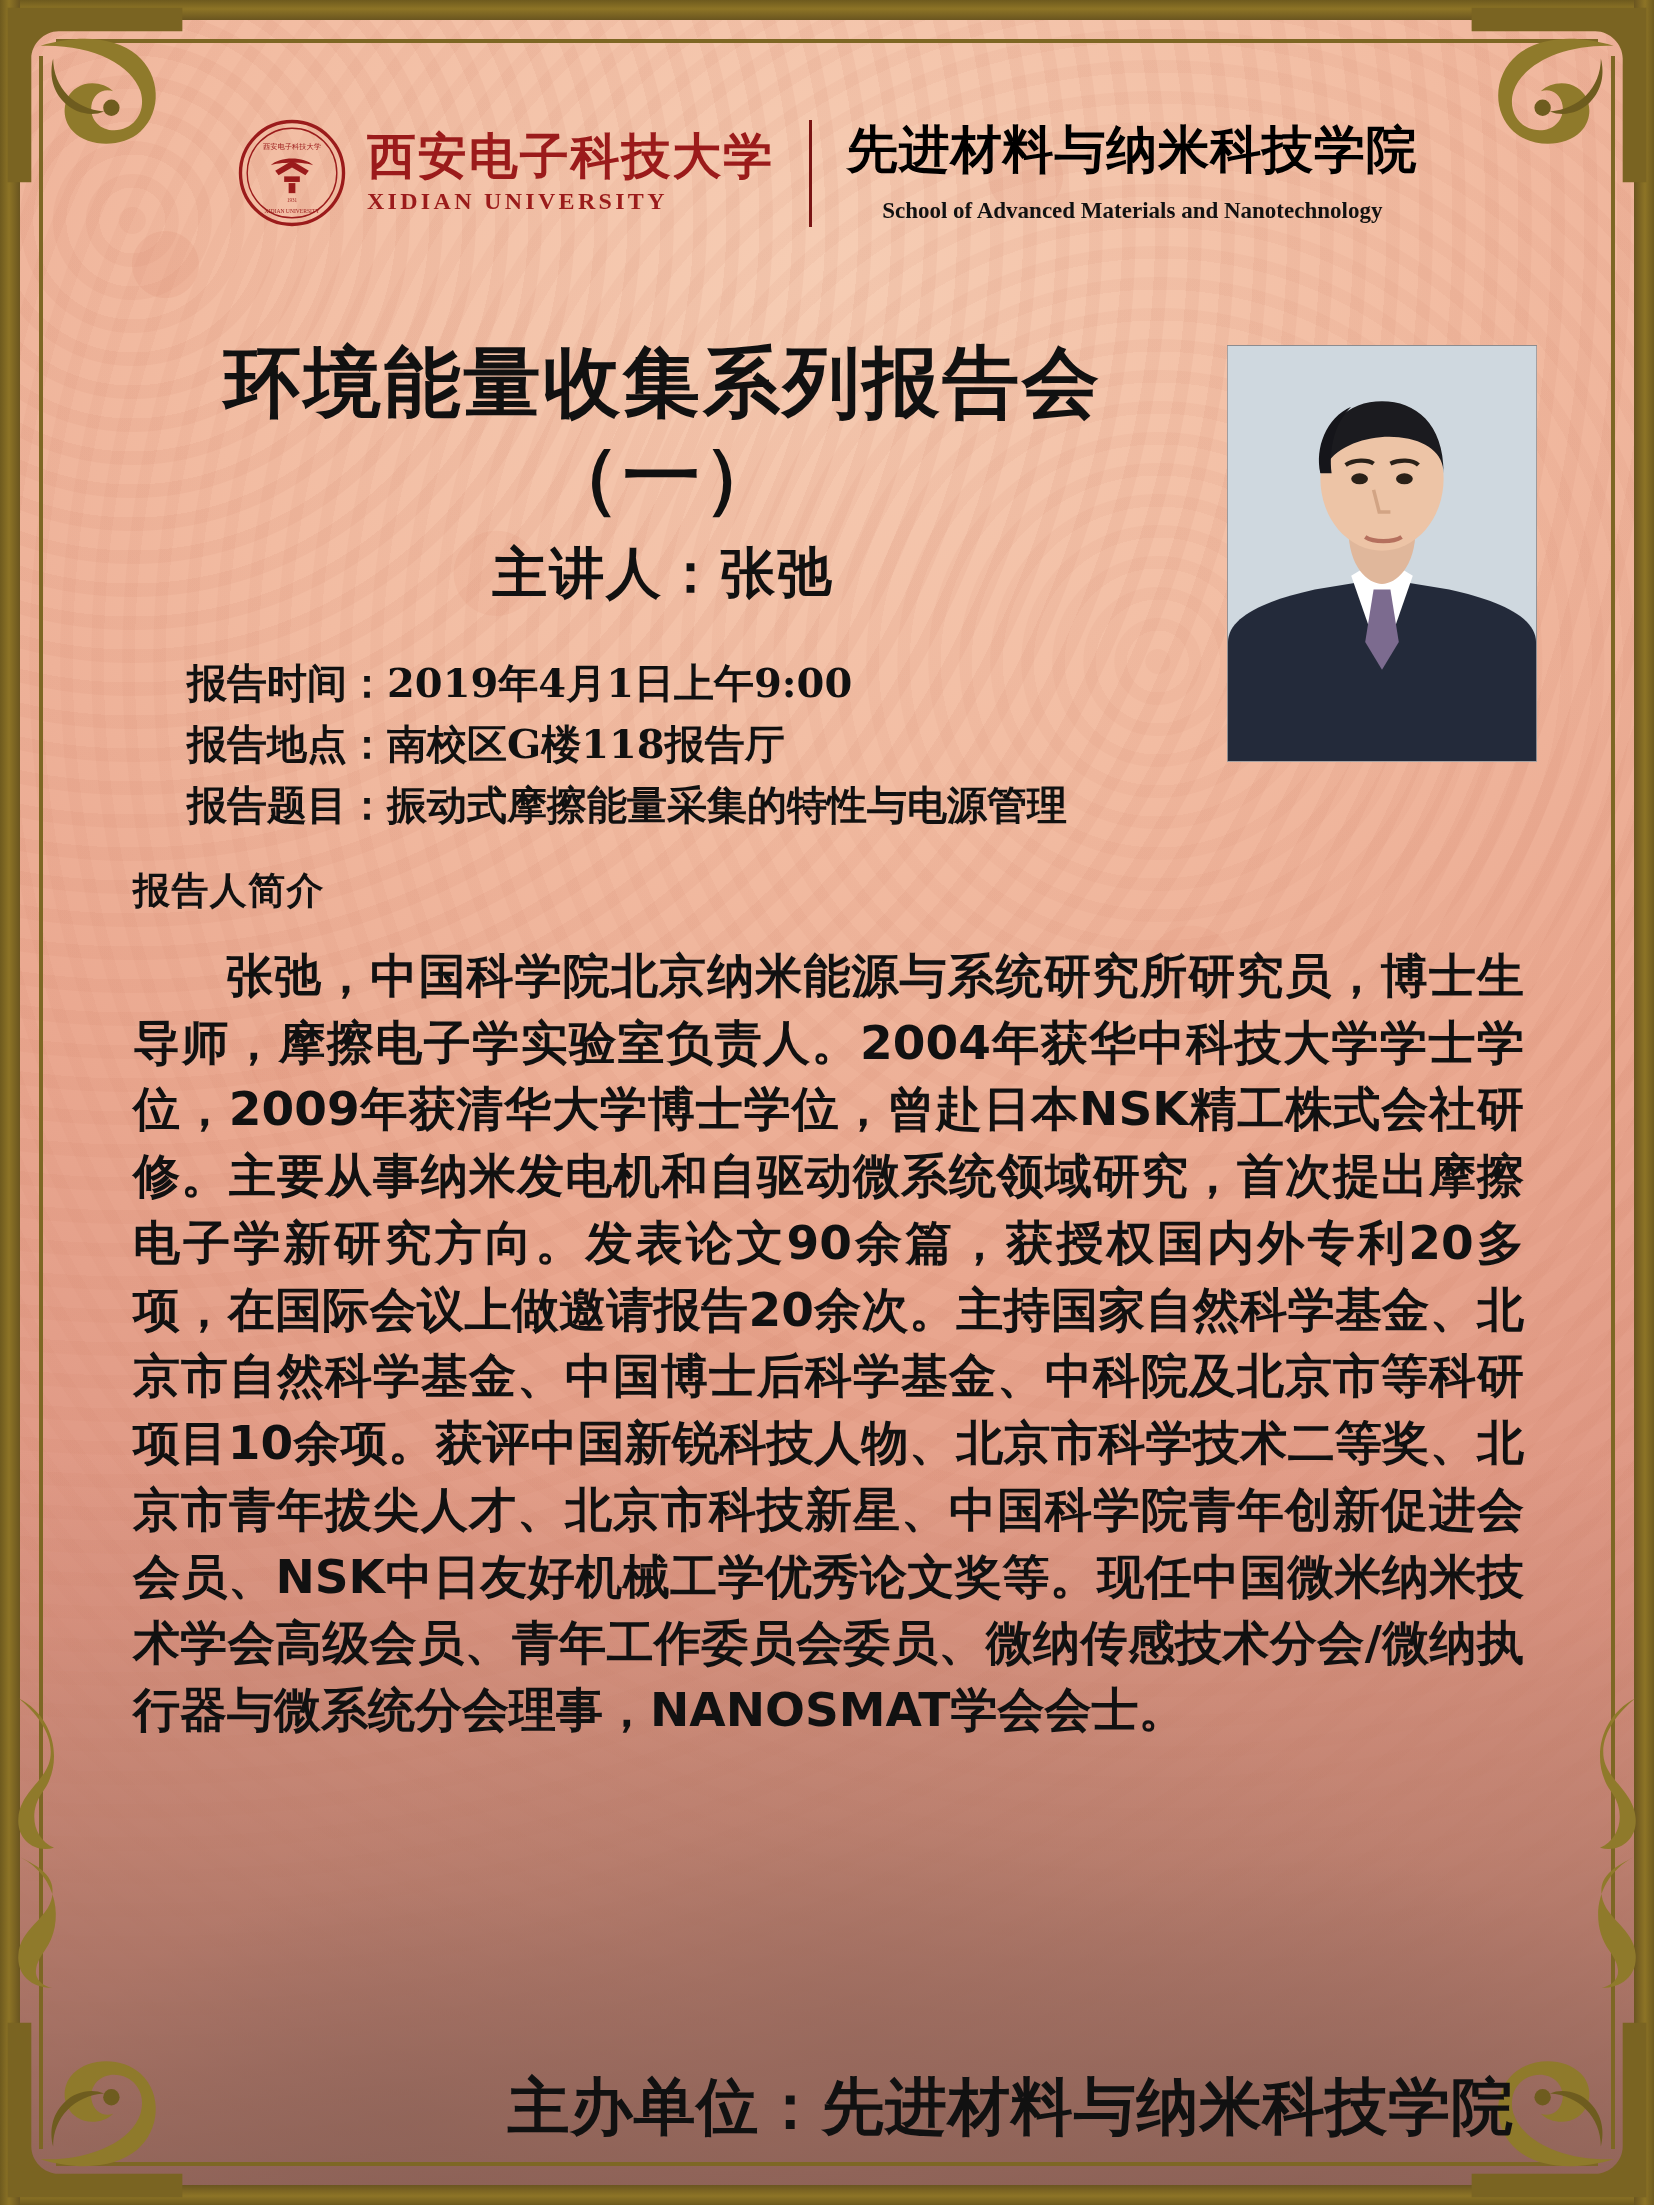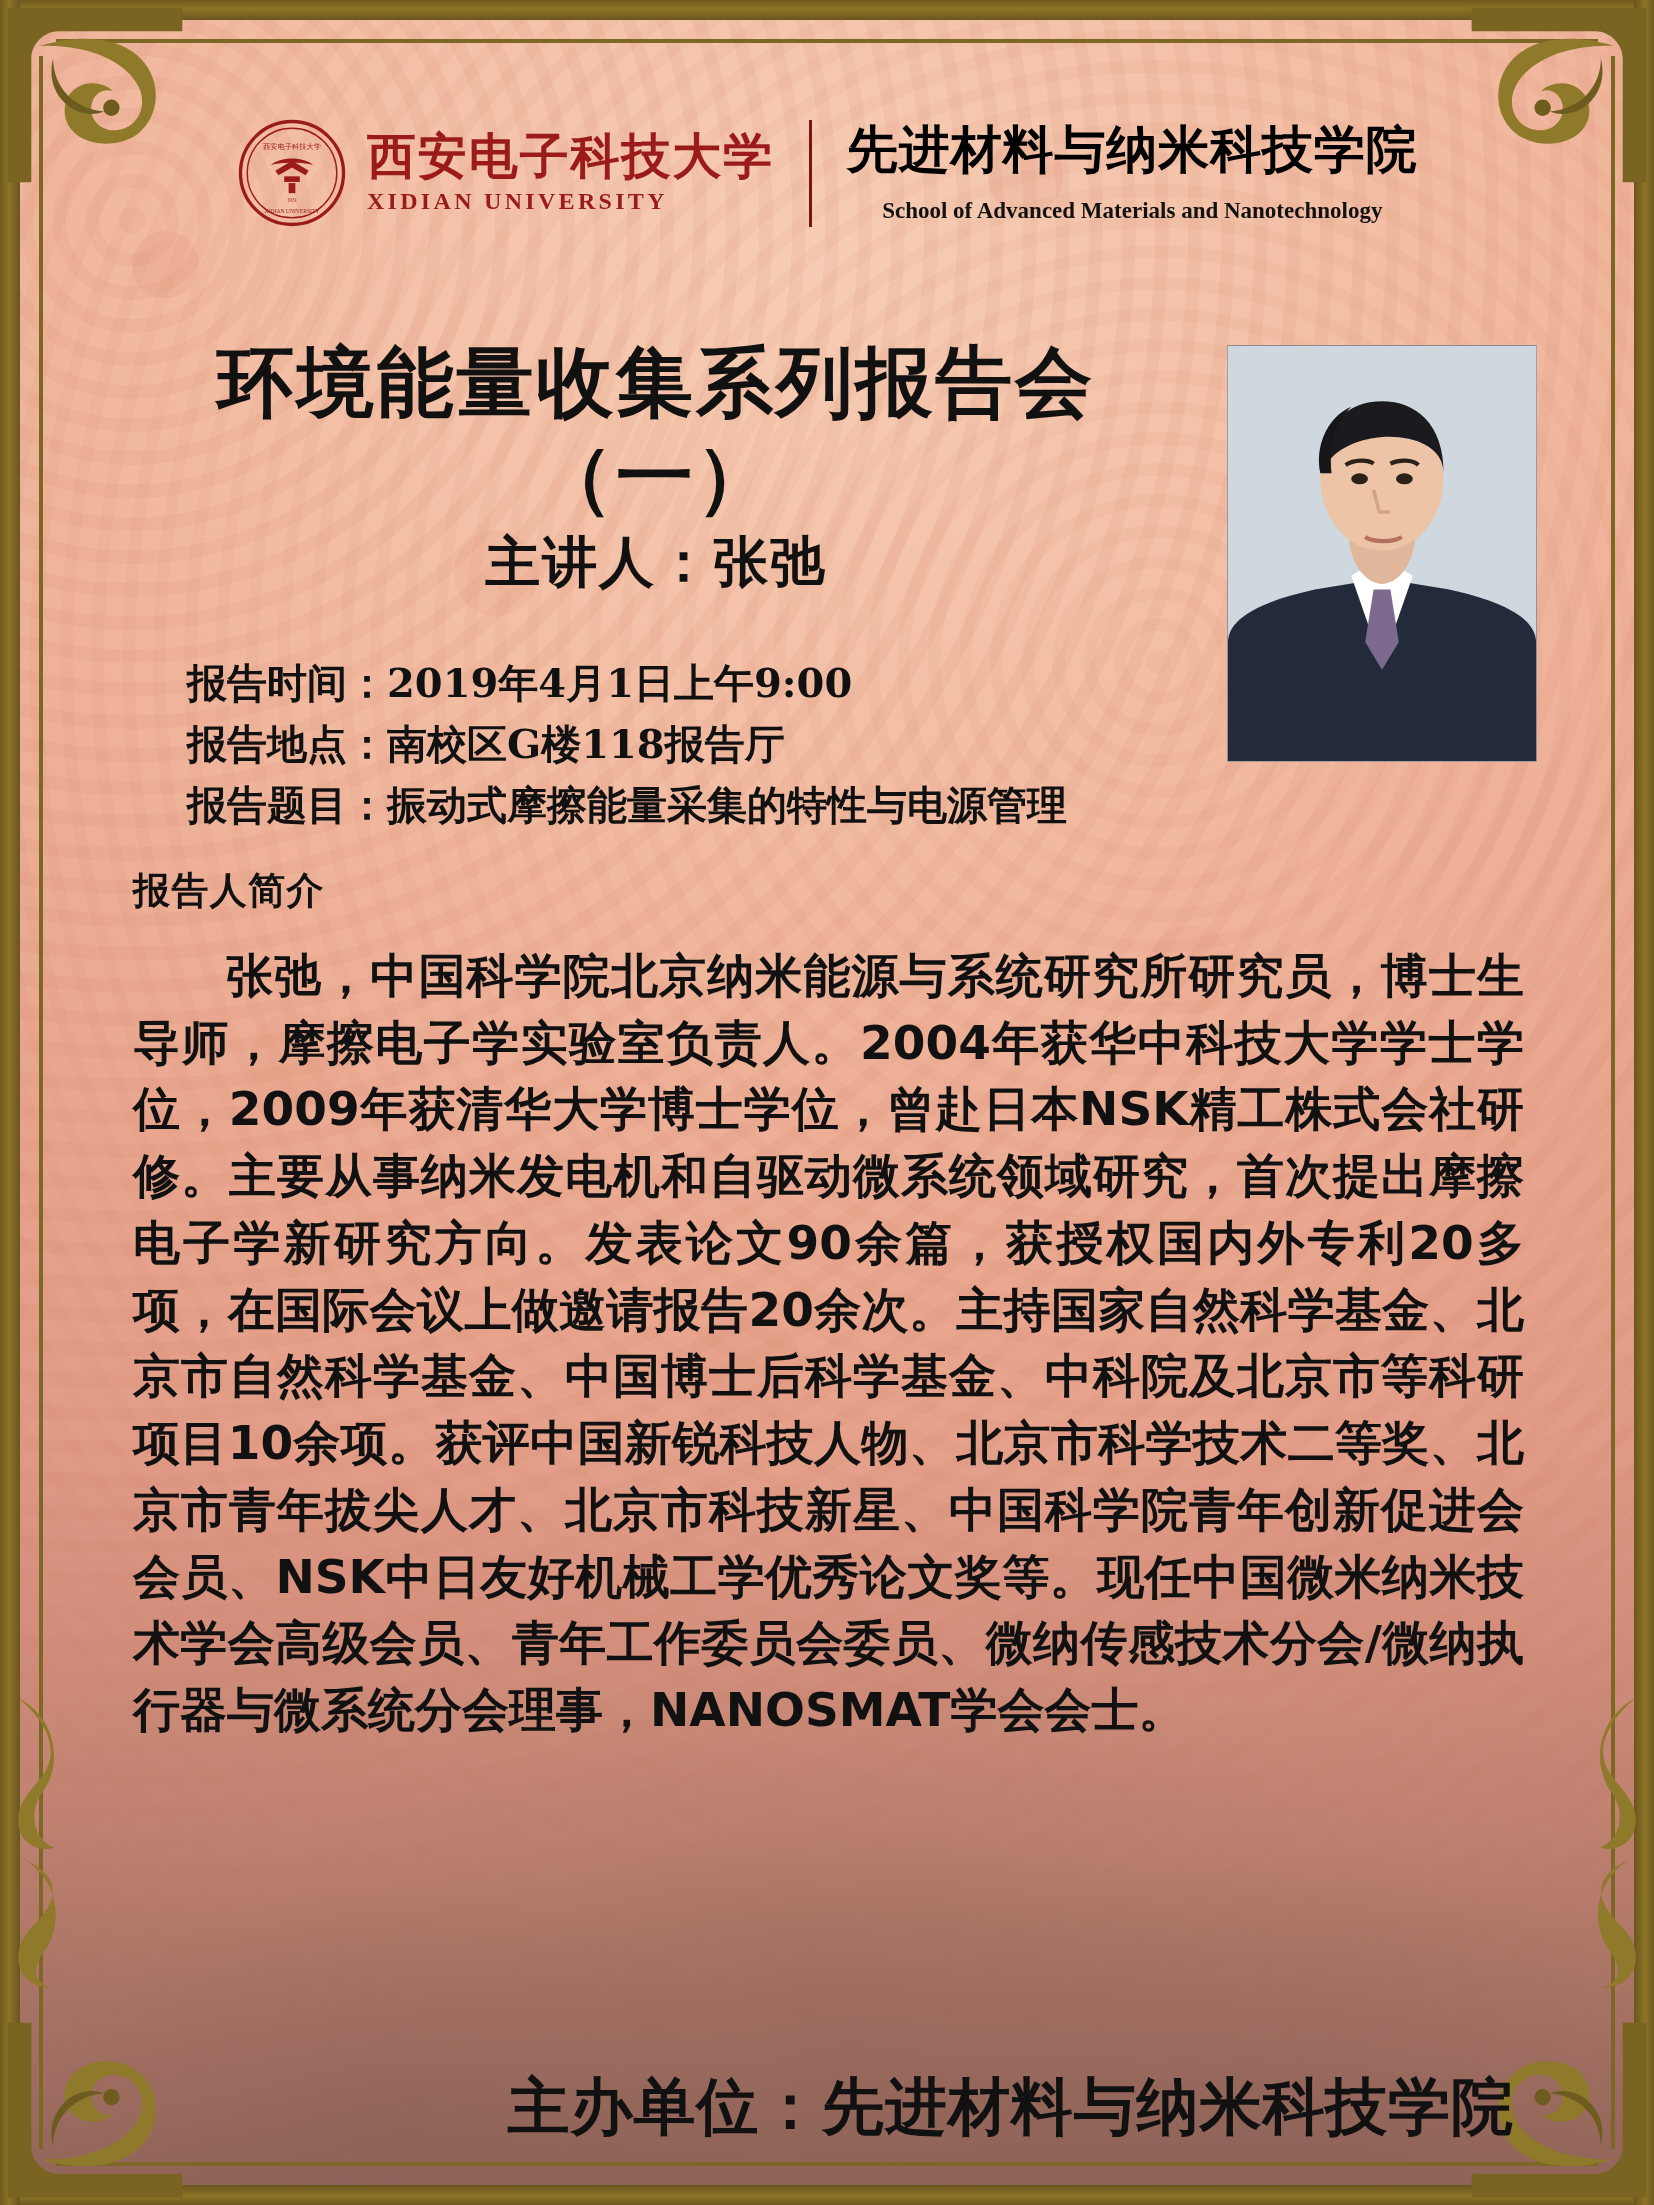--- a/index.html
+++ b/index.html
@@ -185,34 +185,34 @@
     font-weight: 700;
     color: #111;
     margin-top: 19px;
     white-space: nowrap;
   }
 
   
   .title-zone {
     position: absolute;
     top: 336px;
-    left: 110px;
+    left: 117px;
     width: 1092px;
     text-align: center;
   }
   .main-title {
     font-family: "DejaVu Sans", "Liberation Sans", sans-serif;
     font-size: 77px;
     font-weight: 700;
     color: #111;
     letter-spacing: 2.8px;
     line-height: 1.22;
   }
   .speaker-line {
-    margin-top: 2px;
+    margin-top: 13px;
     font-family: "DejaVu Sans", "Liberation Sans", sans-serif;
     font-size: 55px;
     font-weight: 700;
     color: #111;
     letter-spacing: 1.9px;
   }
 
   
   .portrait {
     position: absolute;

